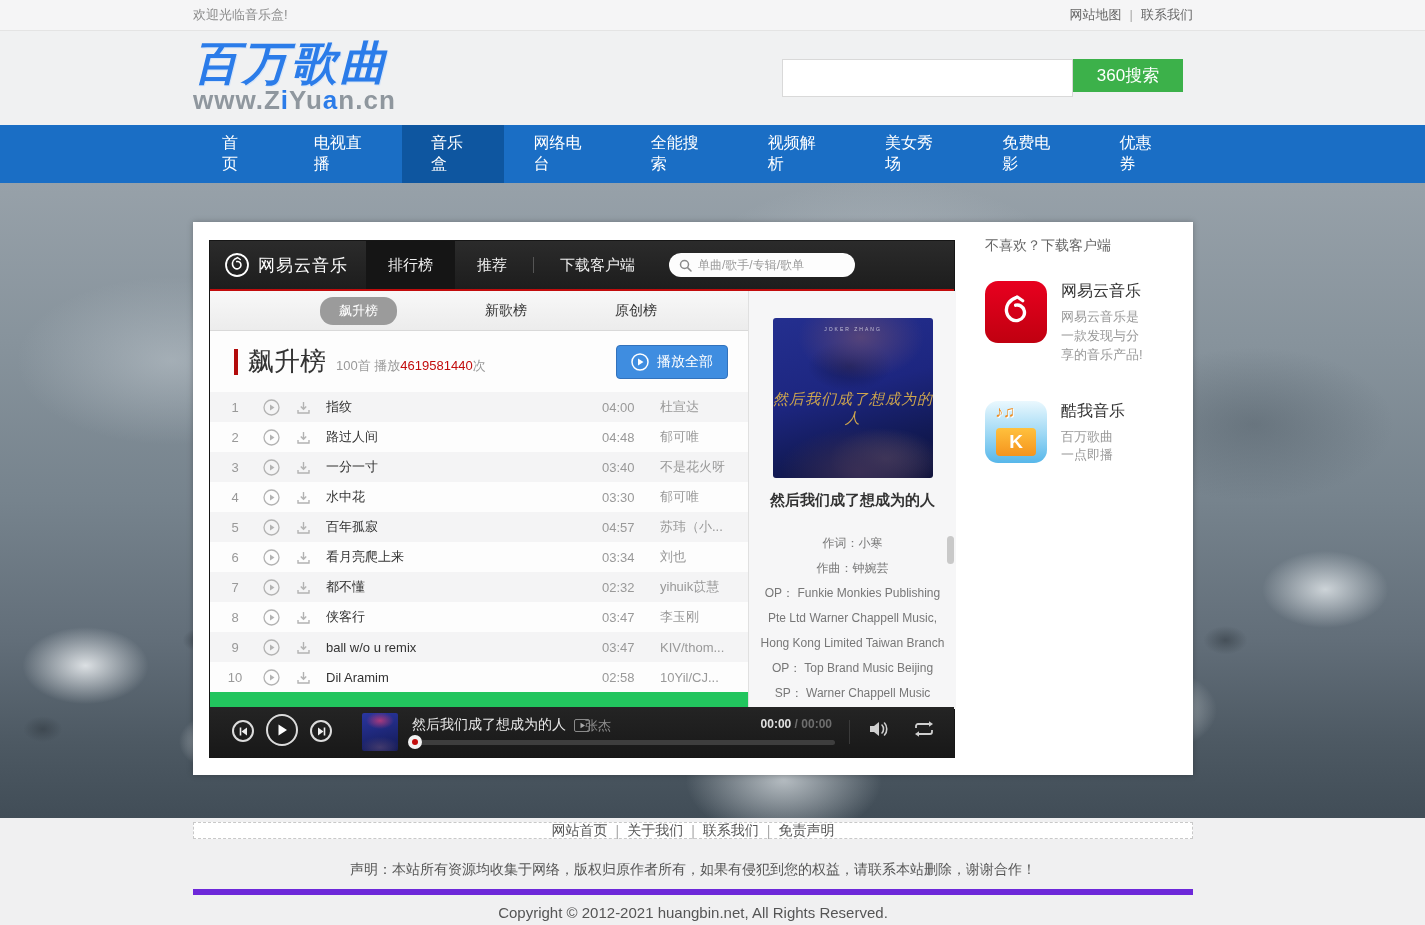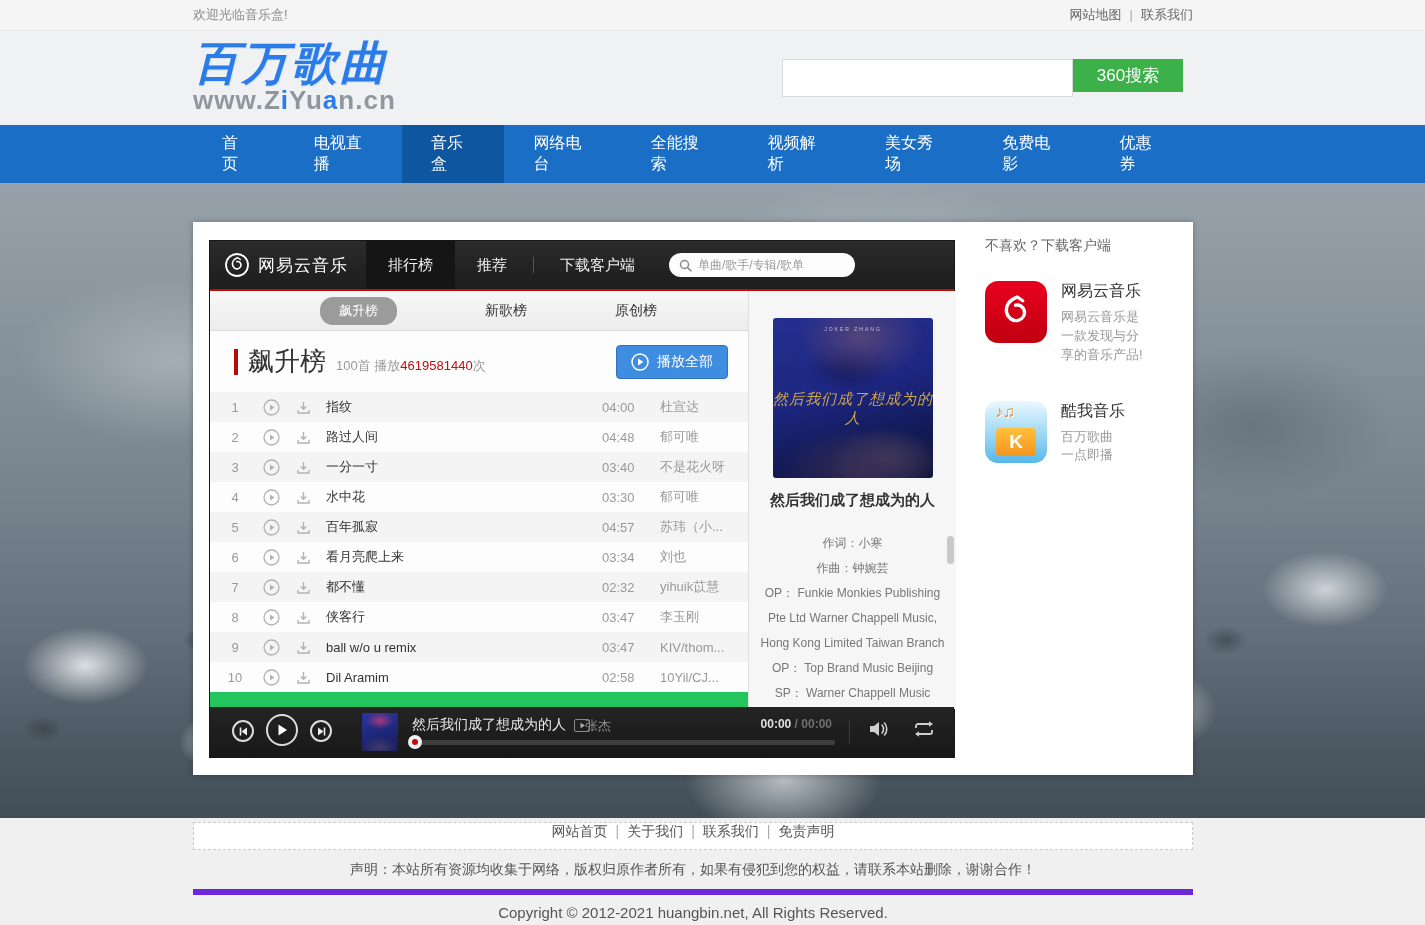--- a/index.html
+++ b/index.html
@@ -130,21 +130,21 @@
   .appicon.ne { background:linear-gradient(180deg,#e8001f,#c00010); display:flex; align-items:center; justify-content:center; }
   .appicon.kw { background:linear-gradient(180deg,#eaf8fe 0%,#9bd7f4 55%,#57b7ea 100%); overflow:hidden; }
   .kwbox { position:absolute; left:11px; bottom:7px; width:40px; height:28px; background:linear-gradient(180deg,#ffc13d,#f5941e); border-radius:4px; display:flex; align-items:center; justify-content:center; color:#fff; font-weight:bold; font-size:19px; }
   .kwnotes { position:absolute; left:10px; top:2px; font-size:16px; color:#f08c1e; text-shadow:1px 1px 0 #fff; }
   .appmeta { margin-left:14px; }
   .appname { font-size:16px; color:#333; cursor:pointer; }
   .appdesc { margin-top:6px; font-size:13px; color:#999; line-height:1.45; }
 
   
   .footer { position:absolute; left:0; top:818px; width:1425px; height:107px; background:#f0f0f1; }
-  .flinks { position:absolute; left:193px; top:4px; width:1000px; height:28px; background:#fff; border:1px dashed #c9c9c9; display:flex; align-items:flex-start; justify-content:center; font-size:14px; color:#555; }
+  .flinks { position:absolute; left:193px; top:4px; width:1000px; height:17px; background:#fff; border:1px dashed #c9c9c9; display:flex; align-items:center; justify-content:center; font-size:14px; color:#555; }
   .flinks a { color:#555; text-decoration:none; cursor:pointer; }
   .fstate { position:absolute; left:193px; top:32px; width:1000px; height:45px; display:flex; align-items:center; justify-content:center; font-size:14px; color:#555; border-bottom:6px solid #6d28d9; }
   .fcopy { position:absolute; left:193px; top:86px; width:1000px; text-align:center; font-size:15px; color:#555; }
 
   svg { display:block; }
 </style>
 </head>
 <body>
 
 <div class="topbar">

